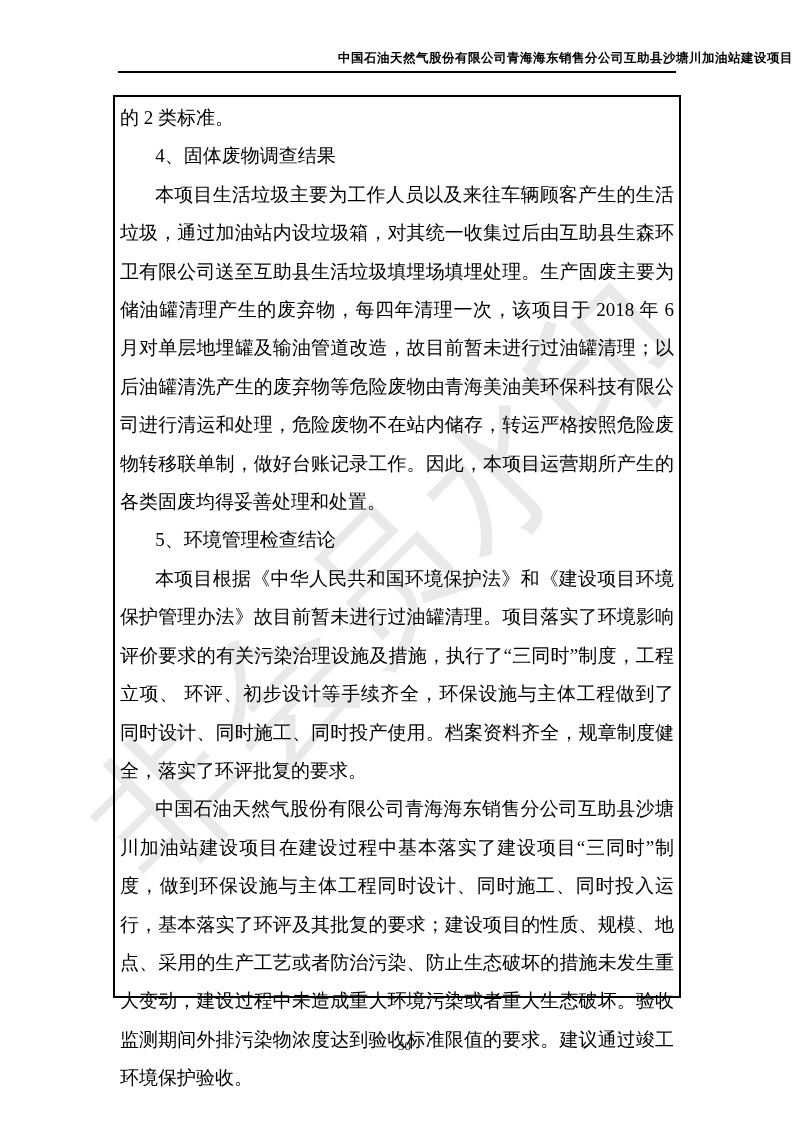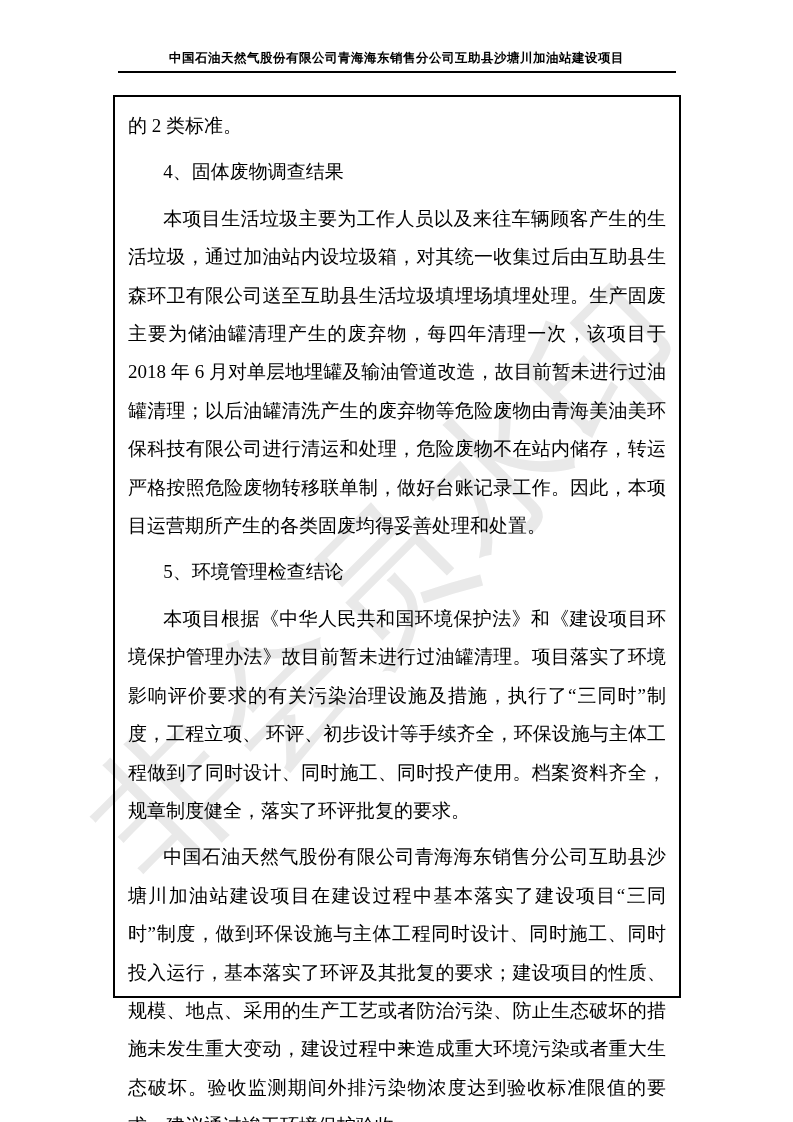--- a/index.html
+++ b/index.html
@@ -26,21 +26,21 @@
     color: #e9e9e9;
     white-space: nowrap;
     z-index: 0;
     user-select: none;
   }
   .doc-header {
     position: absolute;
     top: 50px;
     left: 0;
     width: 100%;
-    text-align: center;
+    text-align: right;
     font-size: 12.5px;
     font-weight: bold;
     letter-spacing: 0.5px;
     z-index: 2;
     font-family: Liberation Mono, monospace;
   }
   .header-rule {
     position: absolute;
     top: 71px;
     left: 118px;
@@ -56,21 +56,21 @@
     width: 568px;
     height: 903px;
     border: 2px solid #000000;
     box-sizing: border-box;
     padding: 2px 5px 0 5px;
     background: transparent;
     z-index: 1;
   }
   .content-box p,
   .content-box h3 {
-    margin: 8px;
+    margin: 0;
     font-size: 19px;
     line-height: 38.4px;
     text-align: justify;
     text-justify: inter-ideograph;
     font-weight: normal;
   }
   .content-box h3 {
     font-weight: normal;
     text-indent: 1.85em;
     text-align: left;

